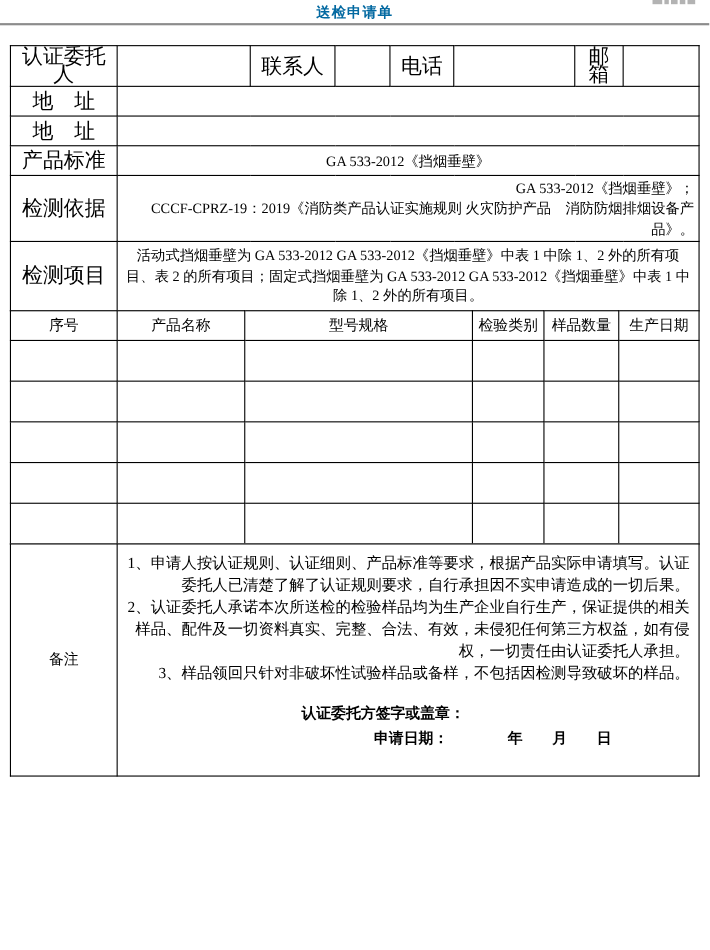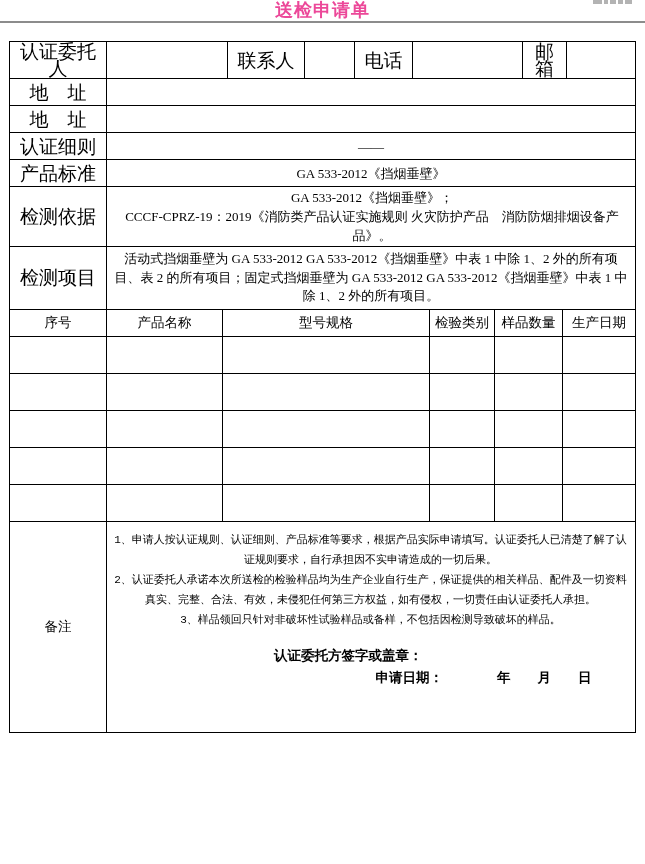--- a/index.html
+++ b/index.html
@@ -10,21 +10,21 @@
     color:#000; position:relative; overflow:hidden;
   }
   
   .titlebar {
     width:645px; height:23px;
     border-bottom:2px solid #8c8c8c;
     text-align:center;
   }
   .doc-title {
     display:inline-block;
-    font-size:18px; font-weight:bold; color:#ec4899;
+    font-size:13px; font-weight:bold; color:#0369a1;
     line-height:21px; letter-spacing:1px;
     font-family:"Liberation Sans","DejaVu Sans",sans-serif;
   }
   
   .corner-frag {
     position:absolute; top:0; right:6px; height:4px; width:46px;
     overflow:hidden; opacity:.75;
   }
   .corner-frag i {
     display:inline-block; height:4px; background:#9a9a9a;
@@ -49,38 +49,38 @@
   }
   tr.single td { height:27px; }
   td.lbl { font-size:19px; }
   td.val-left { text-align:left; padding-left:7px; }
 
   tr.apptype td.opts { text-align:left; padding-left:90px; }
   .opt-gap { display:inline-block; width:38px; }
 
   tr.rule td.rule-val { font-size:12.5px; white-space:nowrap; padding-left:5px; padding-right:5px; }
 
-  tr.basis td.basis-val { height:40px; text-align:center; padding-left:6px; line-height:19px; }
+  tr.basis td.basis-val { height:40px; text-align:right; padding-left:6px; line-height:19px; }
   tr.items td.items-val { height:57px; text-align:center; padding:3px 6px; line-height:18.5px; }
 
   
   tr.phead td { height:27px; font-size:13.5px; }
   tr.empty td { height:37px; }
 
   
   td.remark-lbl { height:211px; font-size:13.5px; }
   td.remark-body { text-align:left; vertical-align:top; padding:8px 8px 6px 7px; }
-  .remark-item { font-size:11px; line-height:20px; text-align:center;font-family:Liberation Mono, monospace; }
+  .remark-item { font-size:14px; line-height:20px; text-align:right; }
   .sig-line {
     margin-top:16px; margin-left:160px;
     font-size:13.5px; font-weight:bold; line-height:20px;
   }
   .date-line {
     margin-top:2px; margin-left:226px;
-    font-size:13.5px; font-weight:bold; line-height:20px;text-align:center;
+    font-size:13.5px; font-weight:bold; line-height:20px;
   }
 </style>
 </head>
 <body>
 
 <div class="titlebar">
   <span class="doc-title">送检申请单</span>
 </div>
 <div class="corner-frag">
   <i class="a"></i><i class="c"></i><i class="b"></i><i class="e"></i><i class="d"></i>
@@ -110,24 +110,20 @@
       <td class="lbl">邮箱</td>
       <td></td>
     </tr>
     <tr class="single">
       <td class="lbl">地　址</td>
       <td colspan="7" class="val-left"></td>
     </tr>
     <tr class="single">
       <td class="lbl">地　址</td>
       <td colspan="7" class="val-left"></td>
-    </tr>
-    <tr class="single">
-      <td class="lbl">认证细则</td>
-      <td colspan="7">——</td>
     </tr>
     <tr class="single">
       <td class="lbl">产品标准</td>
       <td colspan="7">GA 533-2012《挡烟垂壁》</td>
     </tr>
     <tr class="basis">
       <td class="lbl">检测依据</td>
       <td colspan="7" class="basis-val">
         <div>GA 533-2012《挡烟垂壁》；</div>
         <div>CCCF-CPRZ-19：2019《消防类产品认证实施规则 火灾防护产品　消防防烟排烟设备产品》。</div>

